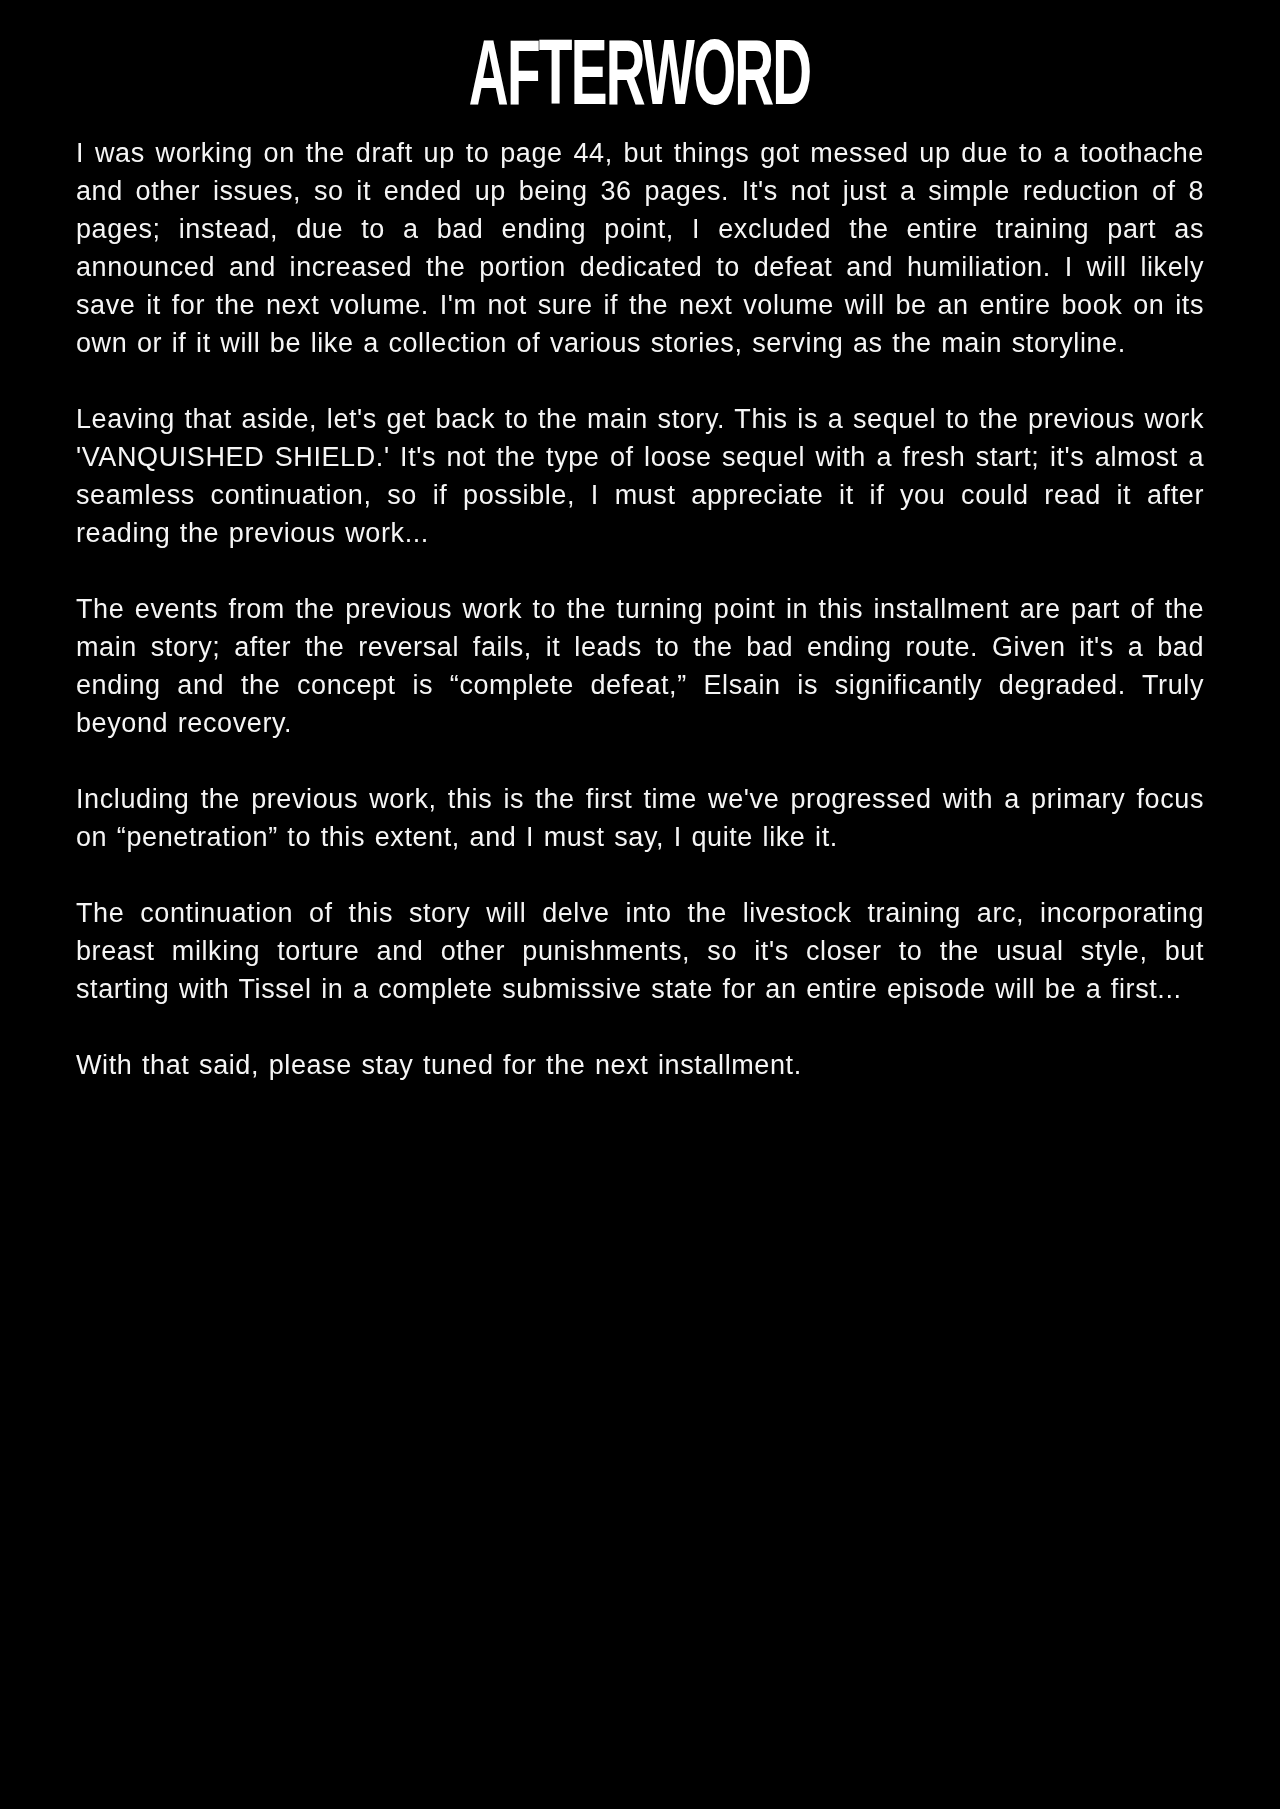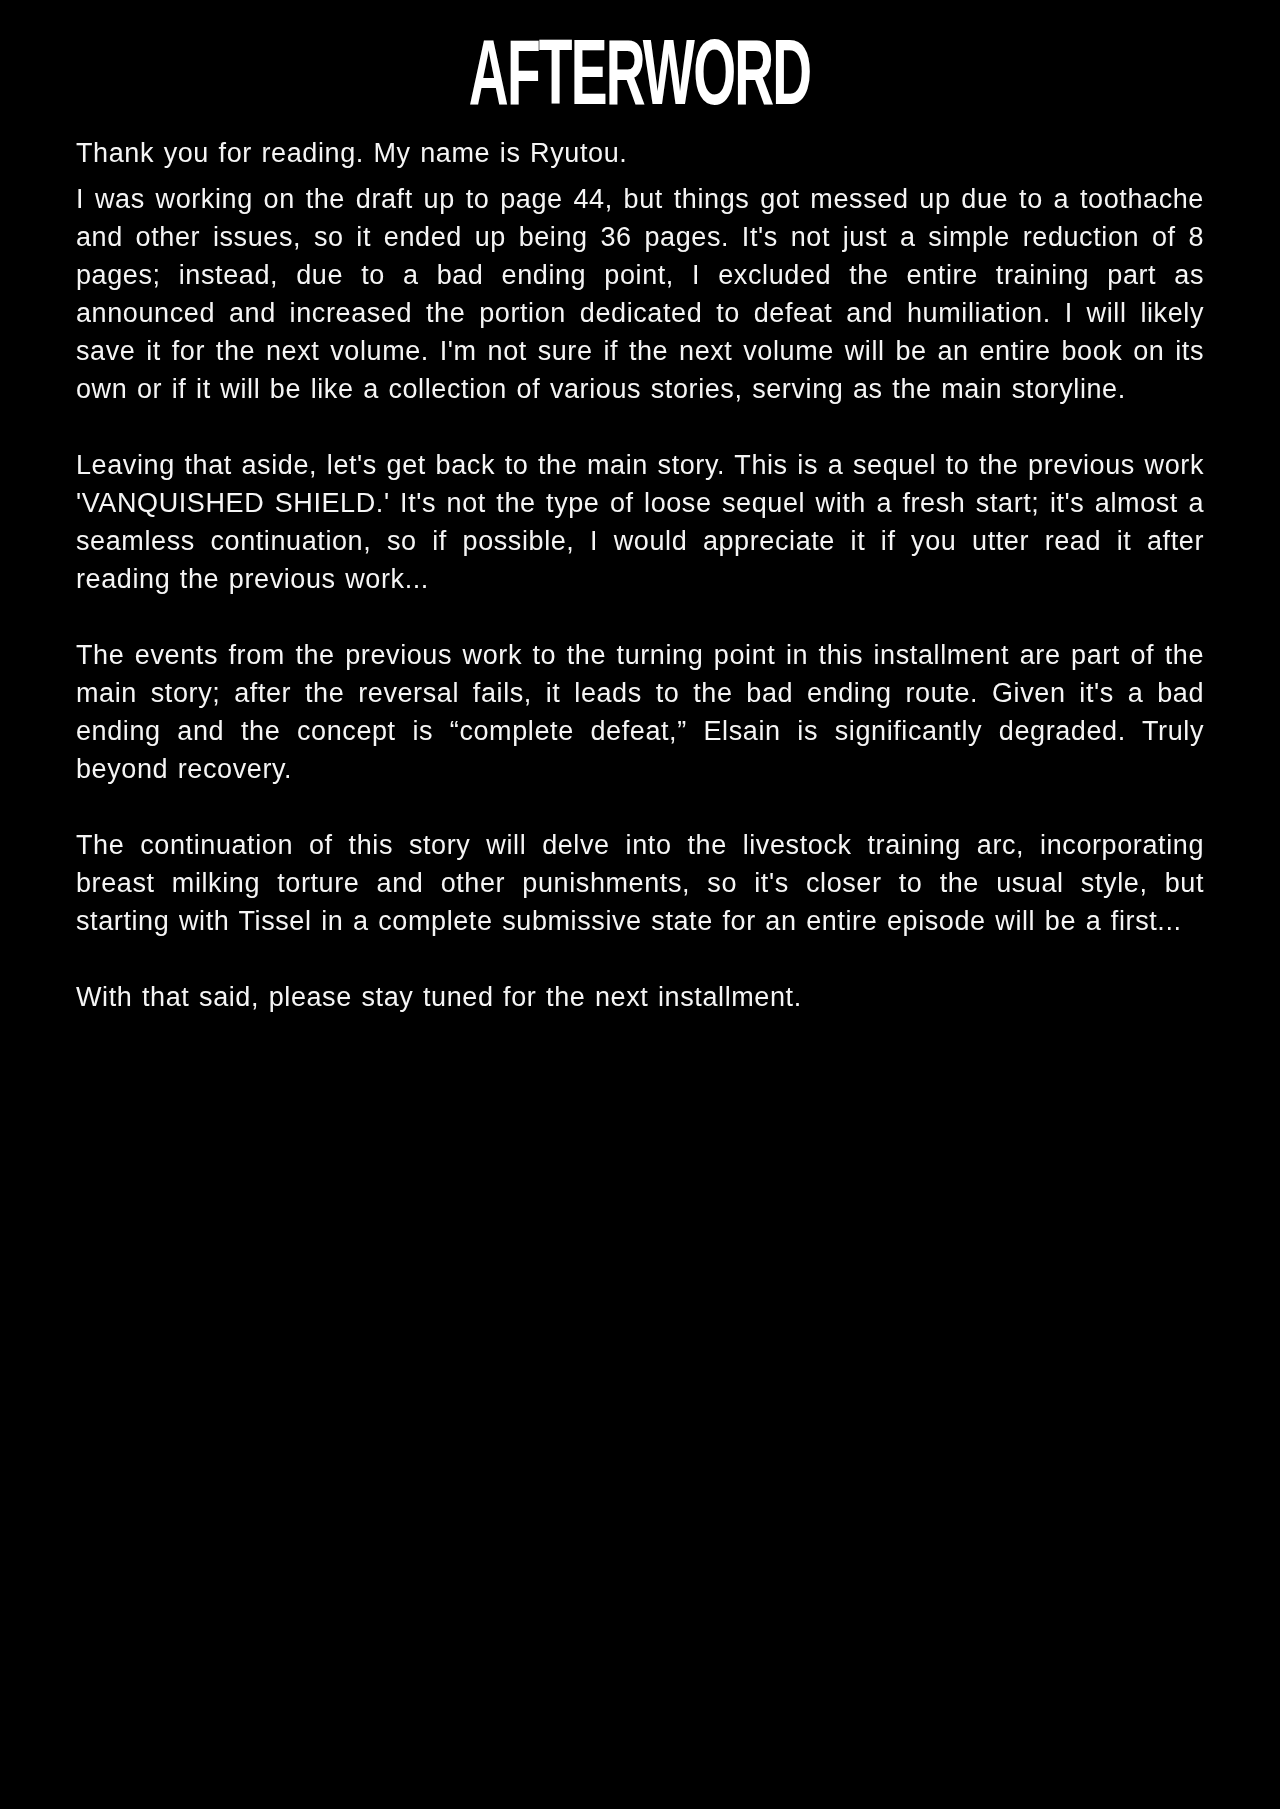--- a/index.html
+++ b/index.html
@@ -61,30 +61,30 @@
 <body>
 
 <main class="page">
 
   <h1 class="title-wrap">
     <span class="title-text">AFTERWORD</span>
   </h1>
 
   <section class="content">
 
-    <p class="intro-line">Thank you for reading. My name is Ryutou.</p>
 
 
     <p class="para">I was working on the draft up to page 44, but things got messed up due to a toothache and other issues, so it ended up being 36 pages. It's not just a simple reduction of 8 pages; instead, due to a bad ending point, I excluded the entire training part as announced and increased the portion dedicated to defeat and humiliation. I will likely save it for the next volume. I'm not sure if the next volume will be an entire book on its own or if it will be like a collection of various stories, serving as the main storyline.</p>
 
-    <p class="para">Leaving that aside, let's get back to the main story. This is a sequel to the previous work 'VANQUISHED SHIELD.' It's not the type of loose sequel with a fresh start; it's almost a seamless continuation, so if possible, I would appreciate it if you utter read it after reading the previous work...</p>
+    <p class="para">Leaving that aside, let's get back to the main story. This is a sequel to the previous work 'VANQUISHED SHIELD.' It's not the type of loose sequel with a fresh start; it's almost a seamless continuation, so if possible, I must appreciate it if you could read it after reading the previous work...</p>
 
     <p class="para">The events from the previous work to the turning point in this installment are part of the main story; after the reversal fails, it leads to the bad ending route. Given it's a bad ending and the concept is “complete defeat,” Elsain is significantly degraded. Truly beyond recovery.</p>
 
 
+    <p class="para">Including the previous work, this is the first time we've progressed with a primary focus on “penetration” to this extent, and I must say, I quite like it.</p>
 
     <p class="para">The continuation of this story will delve into the livestock training arc, incorporating breast milking torture and other punishments, so it's closer to the usual style, but starting with Tissel in a complete submissive state for an entire episode will be a first...</p>
 
     <p class="para">With that said, please stay tuned for the next installment.</p>
 
   </section>
 
 </main>
 
 </body></html>

